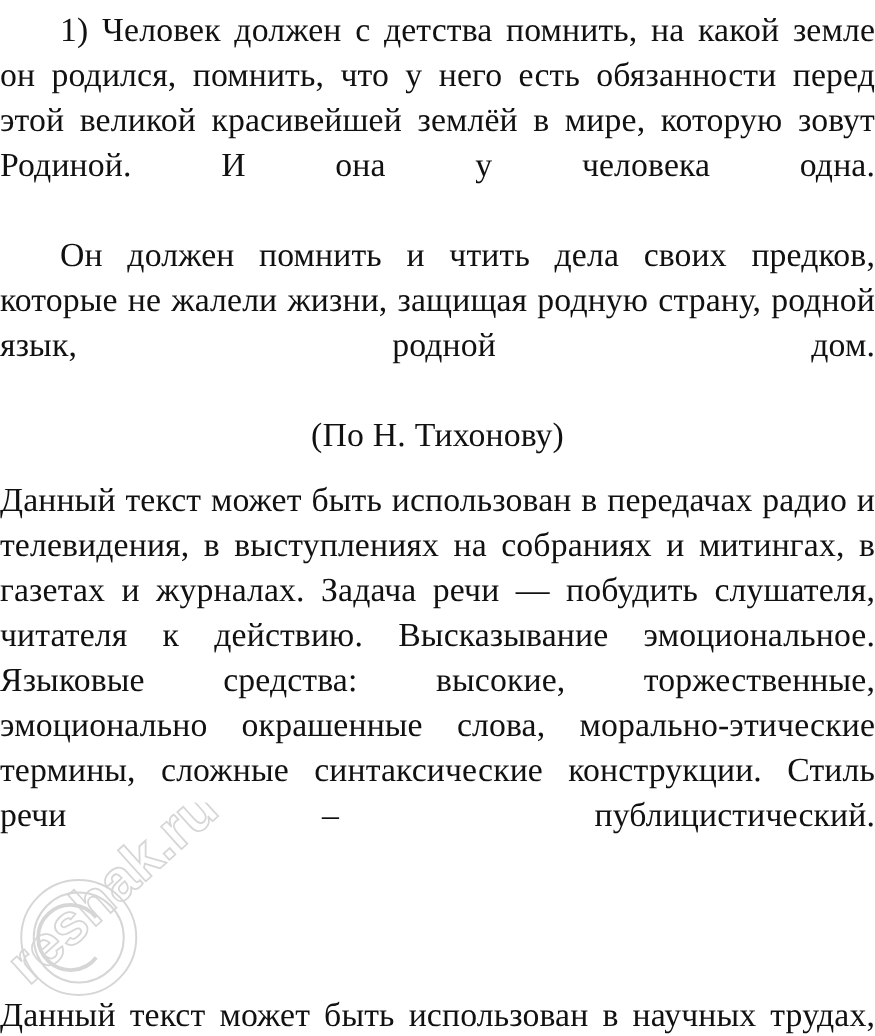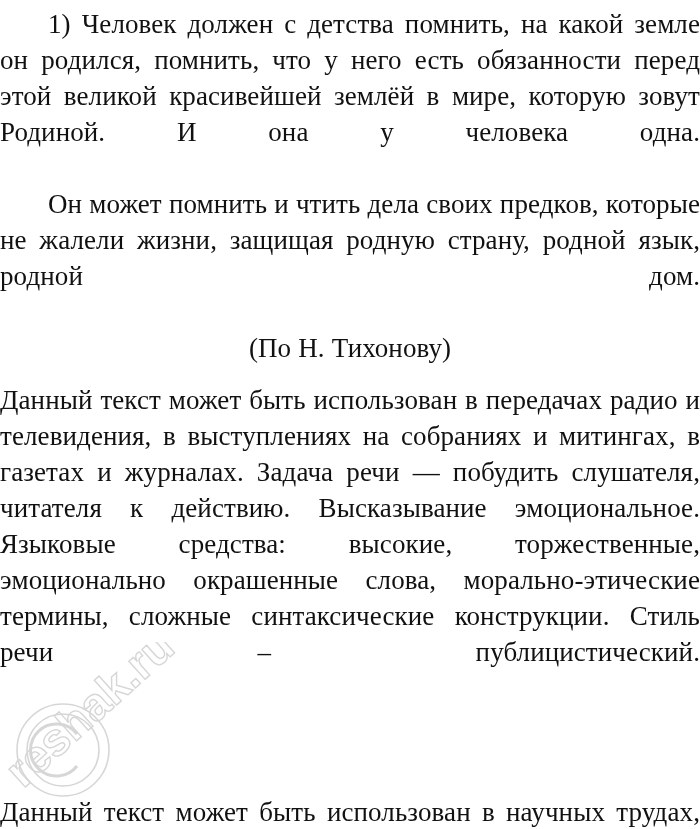--- a/index.html
+++ b/index.html
@@ -108,21 +108,21 @@
       <g transform="rotate(-42 92 78)">
         <text x="92" y="78" text-anchor="middle" font-family="'Liberation Sans', sans-serif" font-size="46" font-weight="bold" fill="none" stroke="#b5b5b5" stroke-width="1.4">reshak.ru</text>
       </g>
     </svg>
   </div>
 
   <div class="doc-body">
 
     <p class="para indent">1) Человек должен с детства помнить, на какой земле он родился, помнить, что у него есть обязанности перед этой великой красивейшей землёй в мире, которую зовут Родиной. И она у человека одна.</p>
 
-    <p class="para indent">Он может помнить и чтить дела своих предков, которые не жалели жизни, защищая родную страну, родной язык, родной дом.</p>
+    <p class="para indent">Он должен помнить и чтить дела своих предков, которые не жалели жизни, защищая родную страну, родной язык, родной дом.</p>
 
     <p class="para right">(По Н. Тихонову)</p>
 
     <p class="para block">Данный текст может быть использован в передачах радио и телевидения, в выступлениях на собраниях и митингах, в газетах и журналах. Задача речи — побудить слушателя, читателя к действию. Высказывание эмоциональное. Языковые средства: высокие, торжественные, эмоционально окрашенные слова, морально-этические термины, сложные синтаксические конструкции. Стиль речи – публицистический.</p>
 
     <div class="spacer-gap"></div>
 
 
 
     <p class="para block">Данный текст может быть использован в научных трудах, учебниках и учебной литературе, в выступлениях на научные темы (лекциях, докладах). Задача речи – дать чёткую информацию, раскрыть какое-либо понятие. Высказывание конкретное, официальное. Языковые средства: научные термины, нейтральная лексика, отсутствуют эмоционально окрашенные слова, сложные синтаксические конструкции с упорядоченной связью. Стиль речи – научный.</p>

